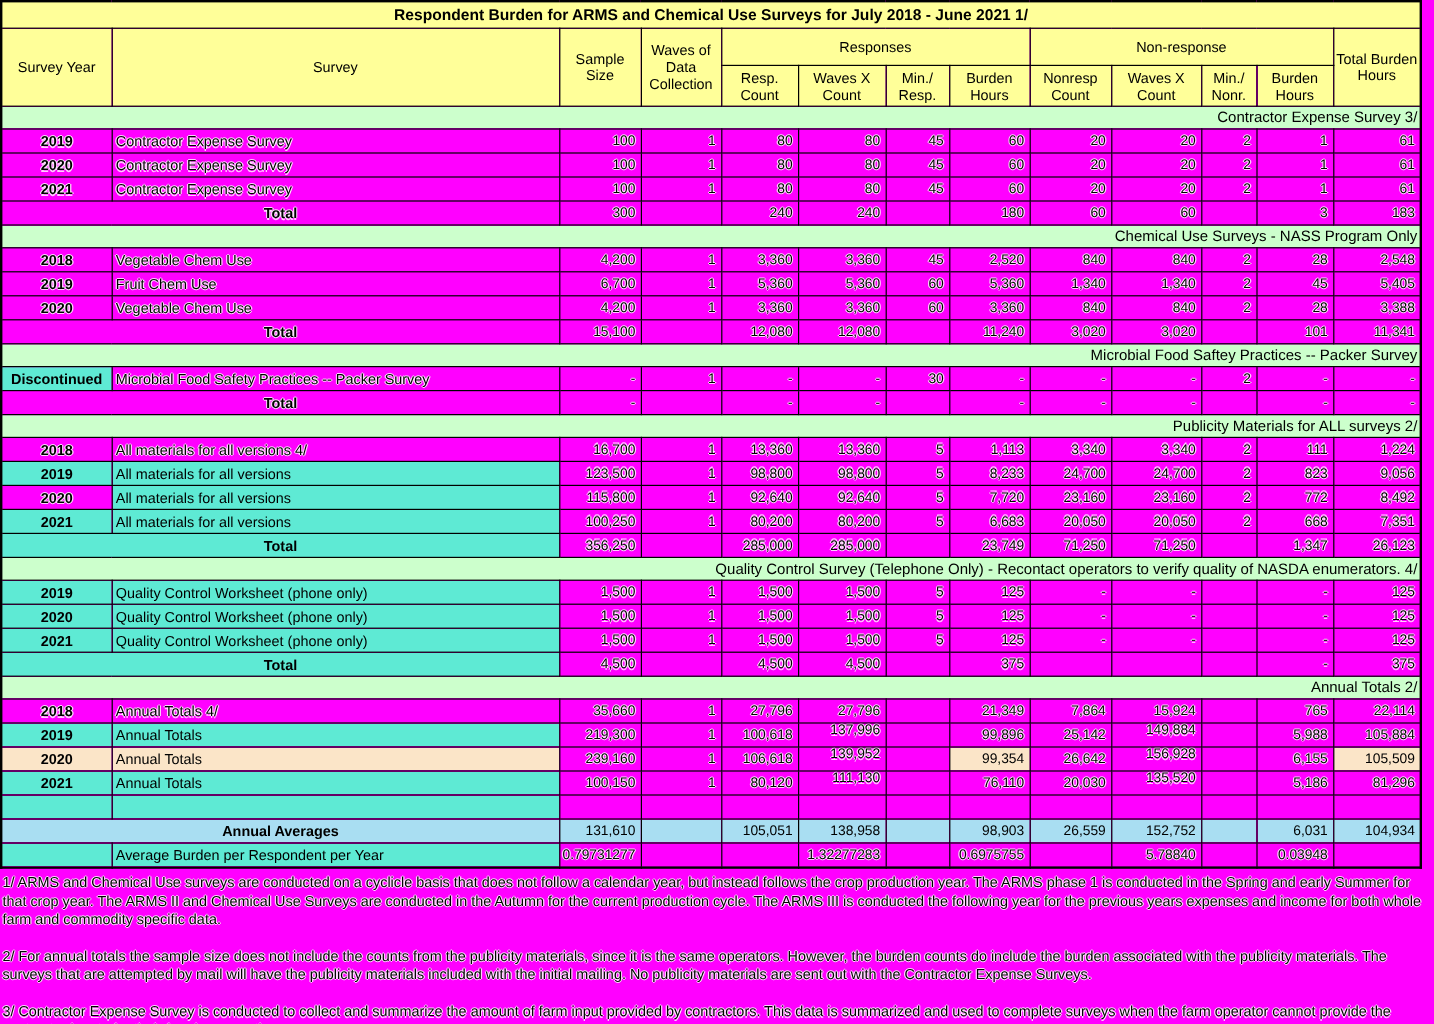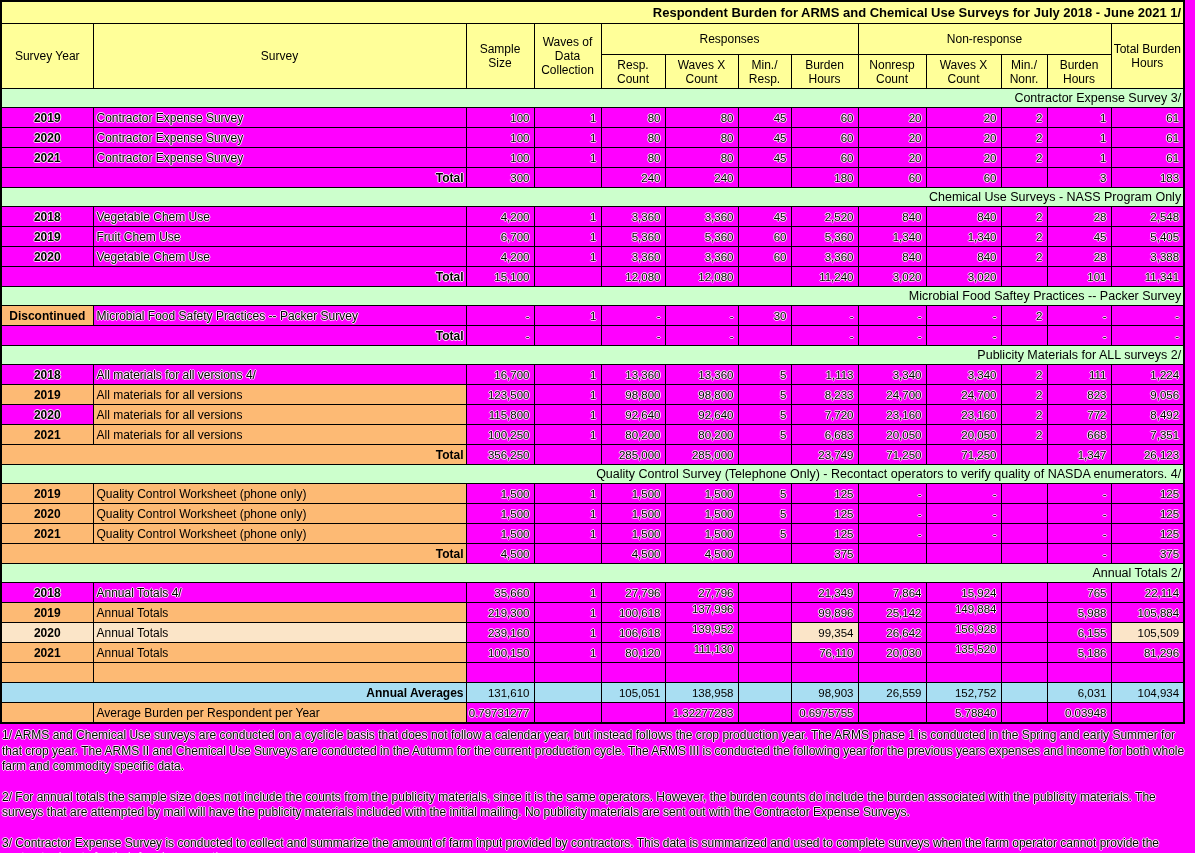--- a/index.html
+++ b/index.html
@@ -20,37 +20,37 @@
     border:1px solid #000;
     font-size:12px;
     height:19px;
     padding:0 2px;
     white-space:nowrap;
     overflow:hidden;
     vertical-align:middle;
   }
   .bg-y { background:#FFFF99; }
   .bg-g { background:#CCFFCC; }
-  .bg-w { background:#fdba74; }
+  .bg-w { background:#5eead4; }
   .bg-t { background:#FBE5C8; }
   .bg-b { background:#A9DEF2; }
   .bg-m {
     background:#FF00FF;
     text-shadow:-1px 0 0 rgba(255,255,255,.8), 1px 0 0 rgba(255,255,255,.8),
                  0 -1px 0 rgba(255,255,255,.8), 0 1px 0 rgba(255,255,255,.8);
   }
-  .title-cell { font-weight:bold; text-align:right; font-size:13px; height:21px; }
+  .title-cell { font-weight:bold; text-align:center; font-size:13px; height:21px; }
   .hdr { white-space:normal; text-align:center; vertical-align:middle; line-height:14px; }
   .grp { height:30px; }
   .sub { height:33px; }
   .section-cell { text-align:right; padding-left:2px; font-size:12.5px; height:18px; }
   .year { font-weight:bold; text-align:center; }
   .survey { text-align:left; padding-left:3px;margin-left:23px; }
   .num { text-align:right; padding-right:4px; font-size:11.5px; }
-  .total-label { font-weight:bold; text-align:right; }
+  .total-label { font-weight:bold; text-align:center; }
   .va-top { vertical-align:top; line-height:13px; }
   .footnotes {
     width:1190px; padding-left:2px; margin-top:4px;
     text-shadow:-1px 0 0 rgba(255,255,255,.8), 1px 0 0 rgba(255,255,255,.8),
                  0 -1px 0 rgba(255,255,255,.8), 0 1px 0 rgba(255,255,255,.8);
   }
   .fn { font-size:12px; line-height:15.5px; margin:0 0 15px 0; }
 </style>
 </head>
 <body>

